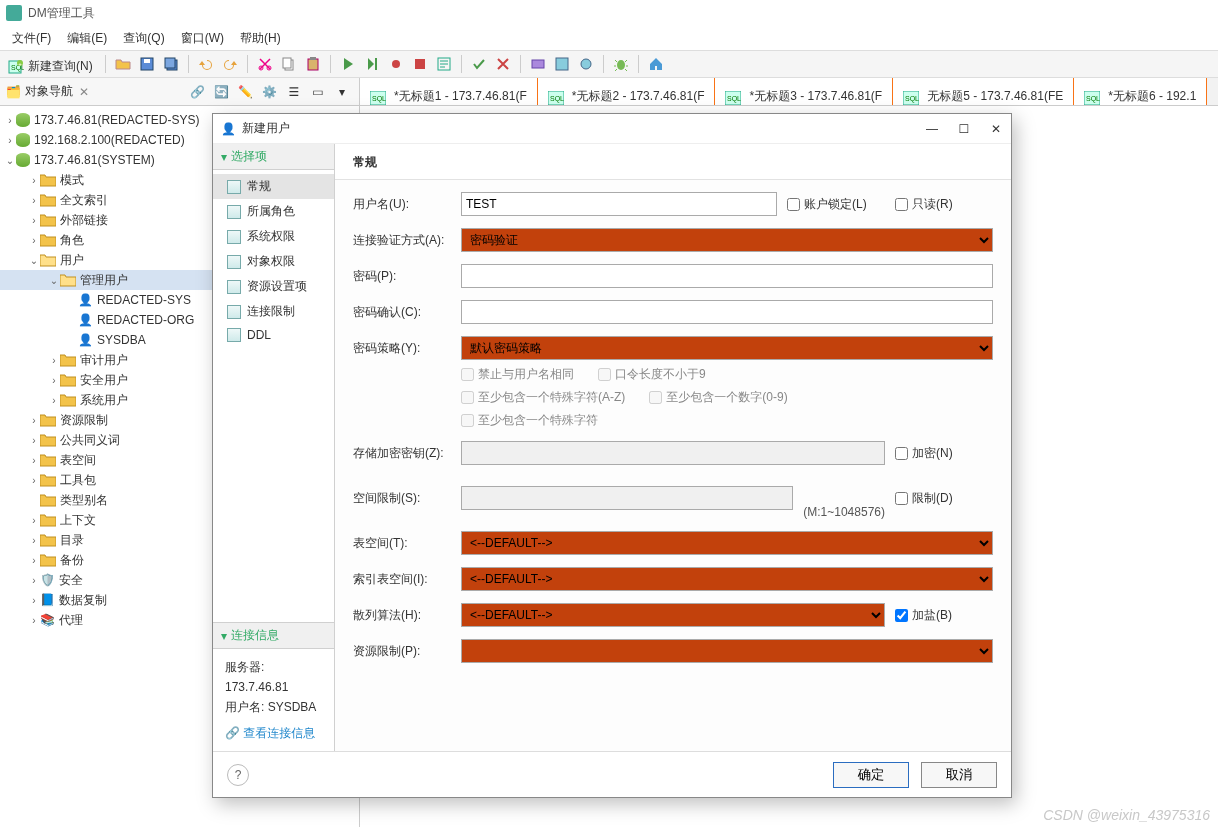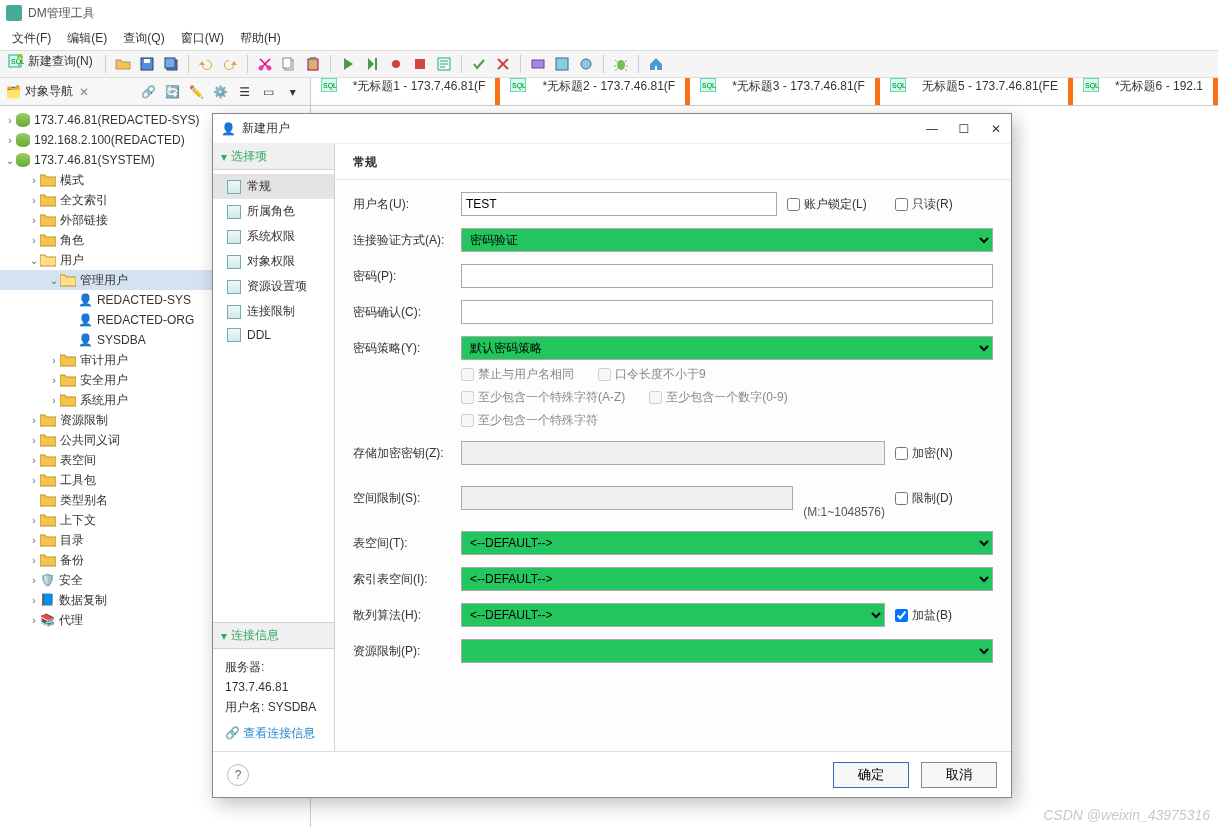--- a/index.html
+++ b/index.html
@@ -8,21 +8,21 @@
 .titlebar { height: 26px; display: flex; align-items: center; padding: 0 6px; background: #fff; }
 .titlebar .app-icon { width: 16px; height: 16px; background: #4a9; border-radius: 2px; margin-right: 6px; }
 .titlebar .title { color: #555; }
 
 .menubar { height: 24px; display: flex; align-items: center; padding: 0 4px; background: #fff; }
 .menubar .menu-item { padding: 3px 8px; cursor: default; }
 
 .toolbar { height: 28px; display: flex; align-items: center; padding: 0 6px; background: #f5f5f5; border-top: 1px solid #ddd; border-bottom: 1px solid #ddd; gap: 2px; }
 .toolbar .sep { width: 1px; height: 18px; background: #ccc; margin: 0 4px; }
 .tbtn { width: 22px; height: 22px; display: flex; align-items: center; justify-content: center; cursor: default; border-radius: 2px; }
-.newq { display: flex; align-items: flex-start; gap: 4px; padding: 0 6px 0 2px; height: 22px; cursor: default; }
+.newq { display: flex; align-items: flex-end; gap: 4px; padding: 0 6px 0 2px; height: 22px; cursor: default; }
 .newq svg { width: 16px; height: 16px; }
 
 .main { display: flex; height: calc(100% - 78px); }
 
 .nav-panel { width: 360px; border-right: 1px solid #ccc; display: flex; flex-direction: column; background: #fff; }
 .nav-header { height: 28px; border-bottom: 1px solid #ccc; display: flex; align-items: center; justify-content: space-between; padding: 0 6px; background: #f7f7f7; }
 .nav-label { display: flex; align-items: center; gap: 4px; }
 .nav-icons { display: flex; gap: 2px; }
 
 .tree { flex: 1; overflow: auto; padding: 4px 0; }
@@ -32,21 +32,21 @@
 .folder-ico { display: inline-flex; width: 16px; height: 14px; margin-right: 4px; }
 .folder-ico svg { width: 16px; height: 14px; }
 .db-ico { display:inline-block; width: 14px; height: 14px; background: linear-gradient(#9c6,#6a3); border-radius: 50% / 30%; margin-right: 4px; }
 .user-ico::before { content: "👤"; font-size: 12px; margin-right: 4px; }
 .shield-ico::before { content: "🛡️"; font-size: 12px; margin-right: 4px; }
 .book-ico::before { content: "📘"; font-size: 12px; margin-right: 4px; }
 .layer-ico::before { content: "📚"; font-size: 12px; margin-right: 4px; }
 
 .editor-area { flex: 1; display: flex; flex-direction: column; background: #fff; }
 .tabs { height: 28px; display: flex; align-items: stretch; border-bottom: 1px solid #ccc; background: #f2f2f2; overflow: hidden; }
-.tab { display: flex; align-items: flex-start; gap: 16px; padding: 0 10px; border-right: 5px solid #f97316; background: #fff; font-size: 12px; cursor: default; white-space: nowrap; }
+.tab { display: flex; align-items: flex-end; gap: 8px; padding: 0 10px; border-right: 1px solid #f97316; background: #fff; font-size: 12px; cursor: default; white-space: nowrap; }
 .tab .sql-ico { width: 16px; height: 14px; display: inline-flex; }
 
 
 .modal { position: absolute; left: 212px; top: 113px; width: 800px; height: 685px; background: #fff; border: 1px solid #888; box-shadow: 4px 6px 18px rgba(0,0,0,.25); display: flex; flex-direction: column; }
 .modal-title { height: 30px; display: flex; align-items: center; justify-content: space-between; padding: 0 8px; background: #fff; border-bottom: 1px solid #eee; }
 .modal-title .mt-left { display: flex; align-items: center; gap: 6px; }
 .win-ctrls { display: flex; gap: 18px; align-items: center; }
 .win-btn { width: 14px; height: 14px; display: flex; align-items: center; justify-content: center; cursor: default; }
 
 .modal-body { flex: 1; display: flex; overflow: hidden; }
@@ -60,21 +60,21 @@
 .conn-link { color: #2288cc; display: inline-block; margin-top: 6px; cursor: default; }
 
 .modal-right { flex: 1; display: flex; flex-direction: column; }
 .form-head { padding: 10px 18px 8px; font-weight: bold; border-bottom: 1px solid #e2e2e2; }
 .form-body { flex: 1; padding: 12px 18px; background: #fdfdfd; }
 .form-row { display: flex; align-items: center; margin-bottom: 12px; gap: 10px; }
 .form-row > label { width: 98px; color: #333; }
 .form-row input[type=text], .form-row input[type=password], .form-row select {
   height: 24px; border: 1px solid #aaa; padding: 0 4px; font-size: 12px; background: #fff;
 }
-.form-row select { background: #22c55e; }
+.form-row select { background: #c2410c; }
 .wide { width: 316px; }
 .full { flex: 1; }
 .chk { display: flex; align-items: center; gap: 4px; white-space: nowrap; }
 .sub-chk-group { margin-left: 108px; margin-top: -6px; color: #888; }
 .sub-chk-group .chk-row { display: flex; gap: 24px; margin-bottom: 6px; }
 .sub-chk-group input { accent-color: #888; }
 .hint { color: #555; font-size: 12px; white-space: nowrap; margin-top: 28px; }
 .modal-footer { height: 46px; border-top: 1px solid #ddd; display: flex; align-items: center; justify-content: space-between; padding: 0 14px; }
 .help-btn { width: 22px; height: 22px; border: 1px solid #bbb; border-radius: 50%; display: flex; align-items: center; justify-content: center; color: #666; cursor: default; }
 .dlg-btns { display: flex; gap: 12px; }

